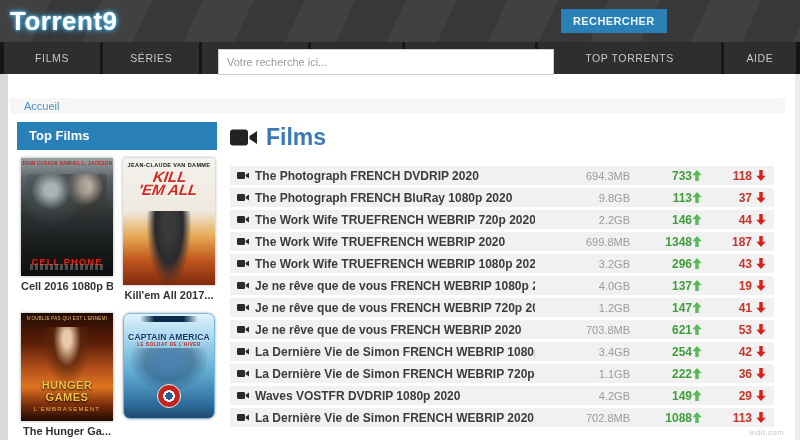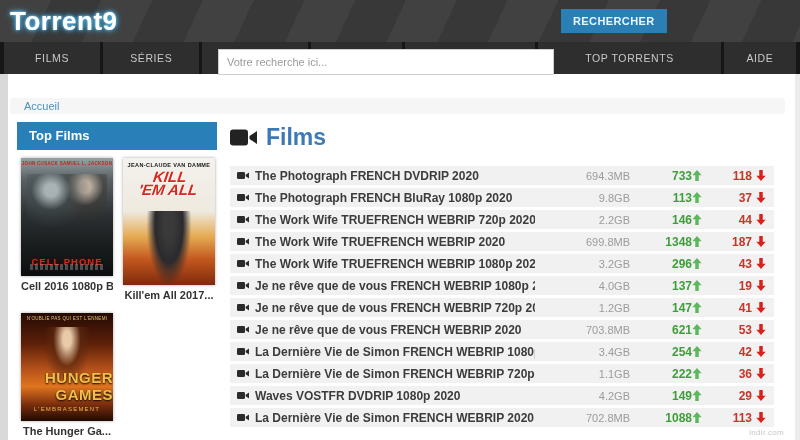--- a/index.html
+++ b/index.html
@@ -64,22 +64,22 @@
   .p2 .actor { color:#151515; font-weight:bold; font-size:5.5px; text-align:center; padding-top:4px; letter-spacing:.4px; }
   .p2 .kt { margin-top:2px; color:#d5281e; font-style:italic; font-weight:bold; text-align:center;
     font-size:15px; line-height:13px; transform:skewX(-8deg); text-shadow:1px 1px 0 #fbf9f6; }
   .p2 .fig { position:absolute; bottom:0; left:26%; width:48%; height:58%;
     background:radial-gradient(ellipse at 50% 18%, #3a3a3a 0 16%, #2a2a2e 45%, transparent 72%); }
 
   .p3 { height:108px; background:linear-gradient(180deg,#230b04 0%,#5c1f08 28%,#b4511a 52%,#df751f 68%,#7a2d0d 85%,#1f0a03 100%); }
   .p3 .tag { color:#e8c27a; font-size:4.5px; text-align:center; padding-top:3px; letter-spacing:.3px; }
   .p3 .fig { position:absolute; top:14px; left:24%; width:52%; height:56%;
     background:radial-gradient(ellipse at 50% 20%, #e8c9a8 0 12%, rgba(90,40,15,.7) 40%, transparent 70%); }
-  .p3 .hg { position:absolute; bottom:18px; width:100%; text-align:right; color:#f0c04a;
-    font-weight:bold; font-size:15px; letter-spacing:.5px; text-shadow:0 1px 2px #000; }
+  .p3 .hg { position:absolute; bottom:18px; width:100%; text-align:center; color:#f0c04a;
+    font-weight:bold; font-size:11px; letter-spacing:.5px; text-shadow:0 1px 2px #000; }
   .p3 .hg2 { position:absolute; bottom:9px; width:100%; text-align:center; color:#eeb946;
     font-size:6px; letter-spacing:1.2px; }
 
   .p4 { height:106px; border-radius:7px; border:1px solid #7ab9de;
     background:linear-gradient(180deg,#e2f3fb 0%,#aedaf0 20%,#5fa8d0 58%,#2f6e9e 86%,#1d4a70 100%); }
   .p4 .br { position:absolute; top:2px; left:18%; width:64%; height:6px; border-radius:3px;
     background:linear-gradient(90deg,transparent,#0b2c4a 25%,#0b2c4a 75%,transparent); }
   .p4 .ca { margin-top:18px; text-align:center; color:#0d3a63; font-weight:bold; font-size:8.5px;
     letter-spacing:.2px; text-shadow:0 1px 1px #e8f5fc; }
   .p4 .ca2 { text-align:center; color:#bb2218; font-size:4.5px; font-weight:bold; letter-spacing:.6px; }
@@ -171,20 +171,30 @@
         <div class="pcell">
           <div class="poster p3">
             <div class="tag">N'OUBLIE PAS QUI EST L'ENNEMI</div>
             <div class="fig"></div>
             <div class="hg">HUNGER GAMES</div>
             <div class="hg2">L'EMBRASEMENT</div>
           </div>
           <div class="cap">The Hunger Ga...</div>
         </div>
 
+        <div class="pcell">
+          <div class="poster p4">
+            <div class="br"></div>
+            <div class="ca">CAPTAIN AMERICA</div>
+            <div class="ca2">LE SOLDAT DE L'HIVER</div>
+            <div class="figs"></div>
+            <div class="shield"></div>
+          </div>
+          <div class="cap"></div>
+        </div>
 
       </div>
     </div>
 
     <div class="main">
       <div class="films-hdr">
         <span class="cam-big">
           <svg width="27" height="19" viewBox="0 0 27 19">
               <g fill="#222">
             <rect x="0" y="1.5" width="18" height="16" rx="3"></rect>

